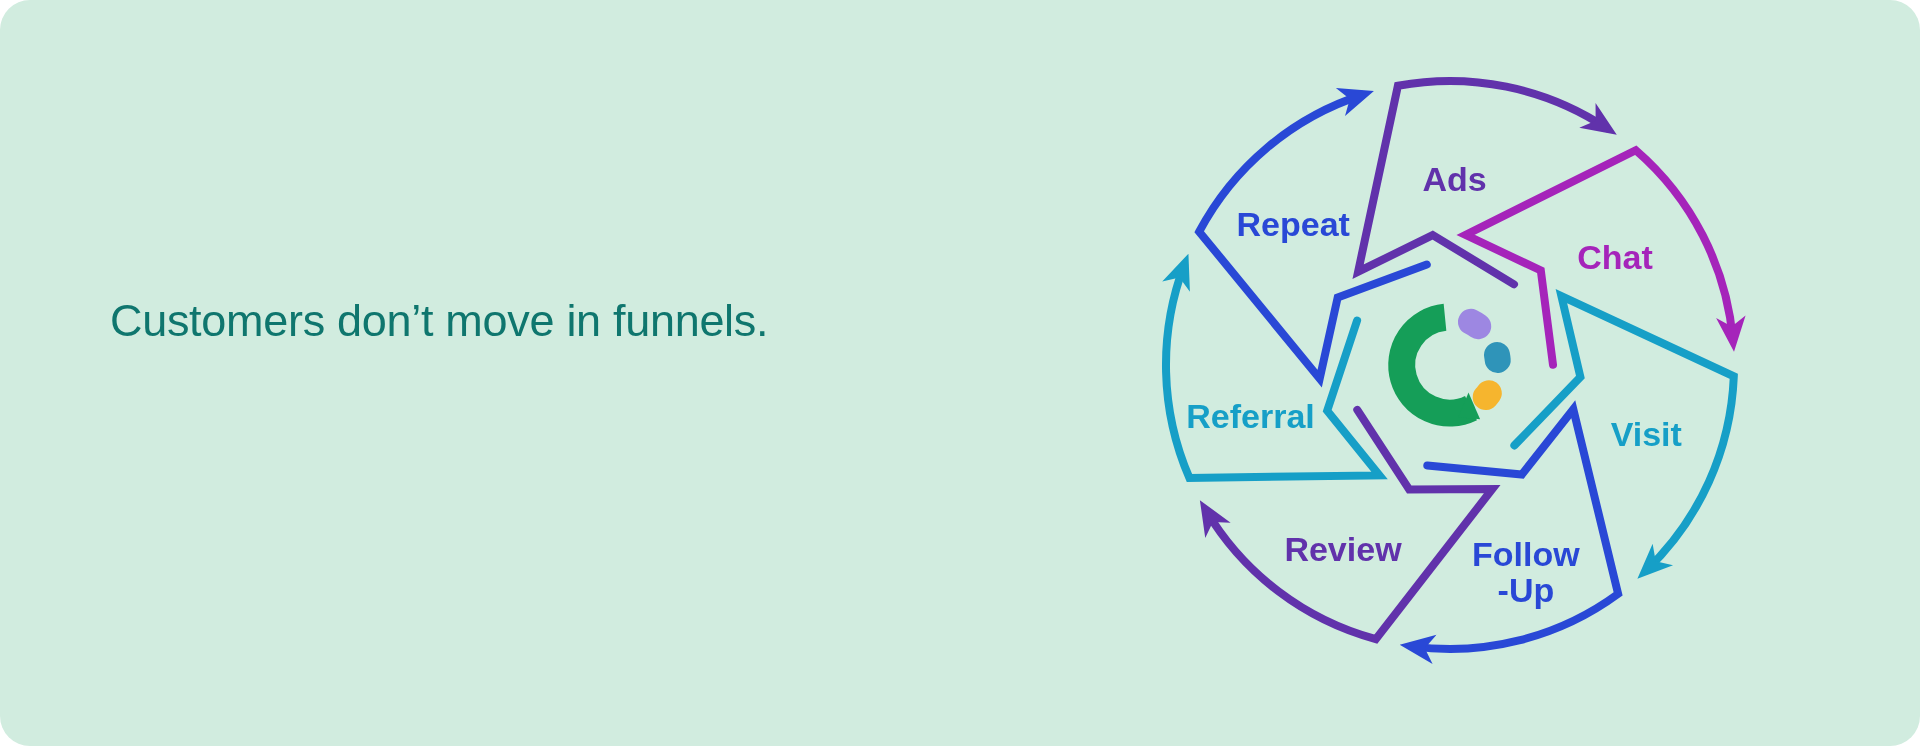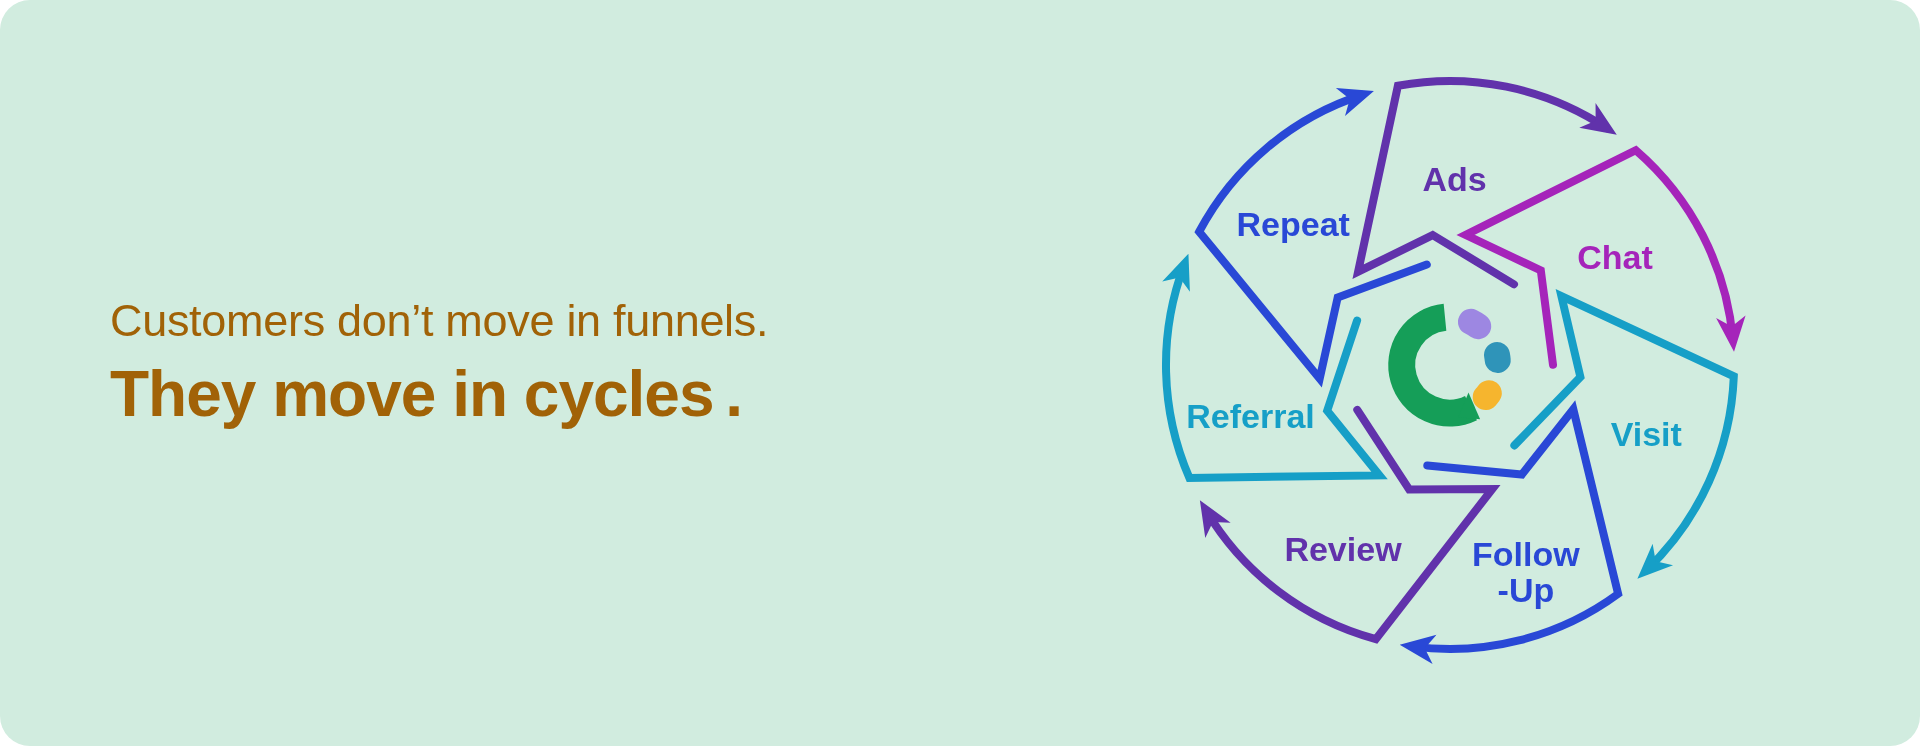--- a/index.html
+++ b/index.html
@@ -41,23 +41,22 @@
   svg text{
     font-family:"Liberation Sans", sans-serif;
     font-weight:700;
   }
 </style>
 </head>
 <body style="background: rgb(255, 255, 255);">
 
 <div class="panel" style="background: rgb(209, 236, 223);">
 
-  <div class="headline" style="color: #a16207;">
+  <div class="headline" style="color: #0f766e;">
     <div class="l1">Customers don’t move in funnels.</div>
-    <div class="l2">They move in cycles .</div>
   </div>
 
   <div class="diagram">
     <svg id="cycle-svg" width="680" height="680" viewBox="0 0 680 680">
       <defs id="cycle-defs">
           <marker id="arrow-0" viewBox="0 0 10 10" refX="6.5" refY="5" markerWidth="4.4" markerHeight="4.4" orient="auto">
             <path d="M0,0.8 L10,5 L0,9.2 L2.8,5 Z" fill="#2948d6"></path>
           </marker>
           <marker id="arrow-1" viewBox="0 0 10 10" refX="6.5" refY="5" markerWidth="4.4" markerHeight="4.4" orient="auto">
             <path d="M0,0.8 L10,5 L0,9.2 L2.8,5 Z" fill="#6132ab"></path>

